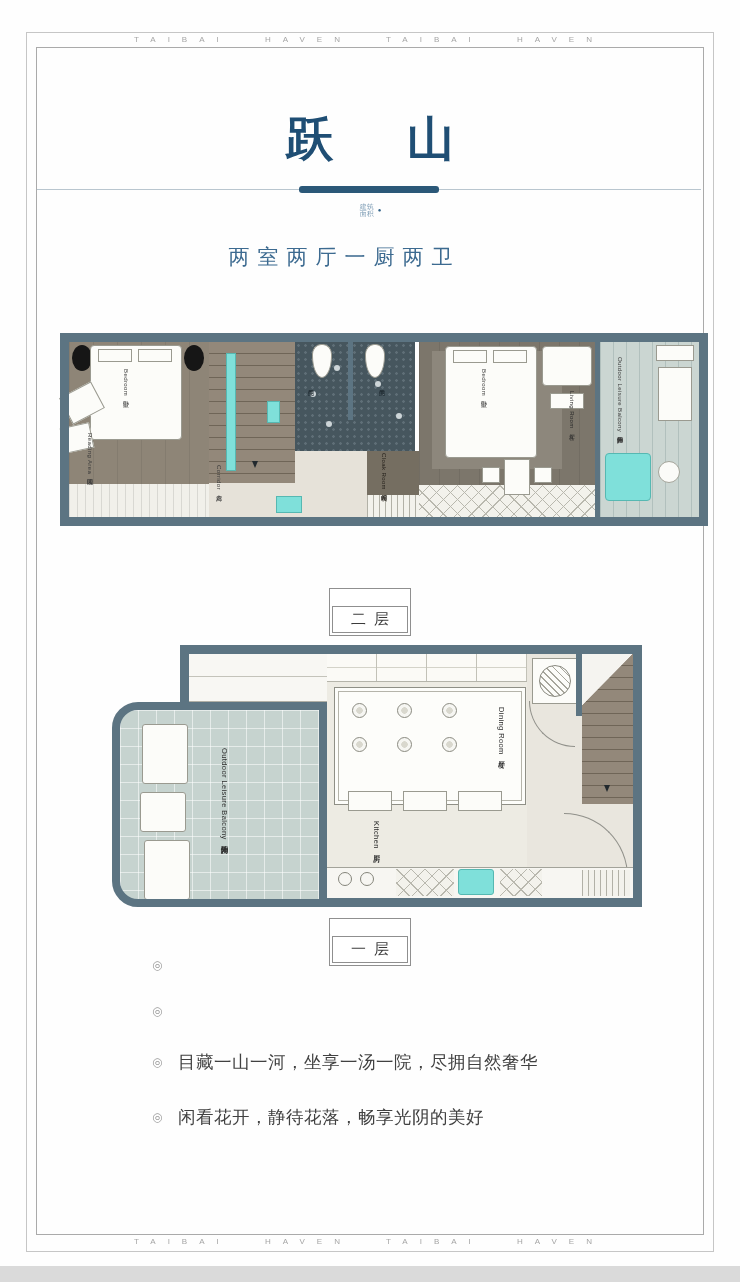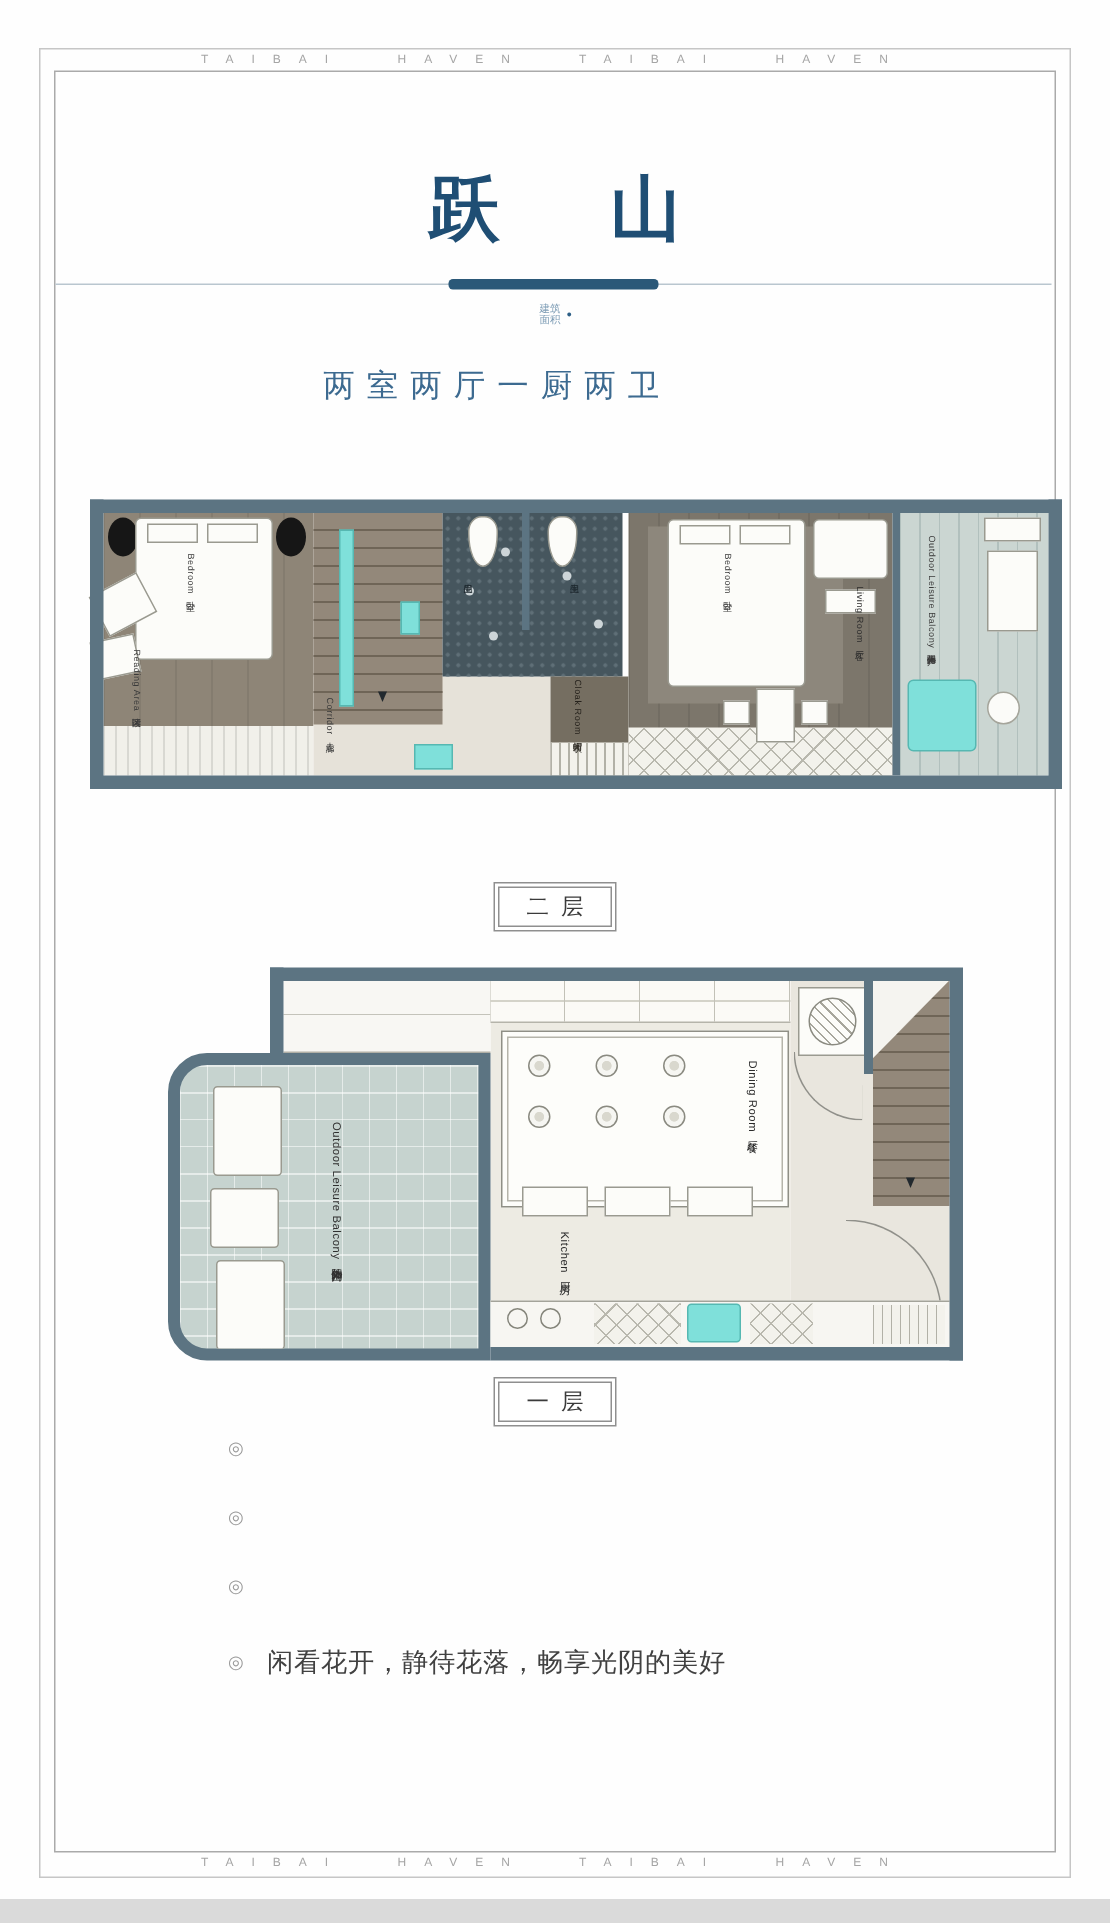--- a/index.html
+++ b/index.html
@@ -15,21 +15,21 @@
   
   .title{position:absolute;left:0;top:108px;width:740px;margin:0;text-align:center;
          font-family:"Liberation Serif","DejaVu Serif",serif;font-weight:700;font-size:47px;
          color:#1f4e74;letter-spacing:6px;word-spacing:50px;padding-left:6px;box-sizing:border-box;}
   .divider-line{position:absolute;left:37px;top:189px;width:664px;height:1px;background:#b9c6cf;}
   .divider-bar{position:absolute;left:299px;top:186px;width:140px;height:7px;background:#2b5878;border-radius:3px;}
   .area-row{position:absolute;left:0;top:203px;width:740px;display:flex;justify-content:center;align-items:center;gap:3px;}
   .area-label{display:inline-block;width:16px;font-size:7px;line-height:7px;color:#7d9cb5;word-break:break-all;text-align:center;}
   .area-dot{font-size:6px;color:#2d5f86;}
   .area-value{font-family:"Liberation Serif","DejaVu Serif",serif;font-size:20px;color:#2c5e85;letter-spacing:0.5px;}
-  .room-type{position:absolute;left:4px;top:243px;width:647px;text-align:center;
+  .room-type{position:absolute;left:17px;top:243px;width:647px;text-align:center;
              font-family:"Liberation Serif","DejaVu Serif",serif;font-size:21px;color:#3c6a90;
              letter-spacing:8px;padding-left:8px;box-sizing:border-box;}
   
   .plan{position:absolute;}
   .plan div{position:absolute;box-sizing:border-box;}
   .wall{background:#5c7482;}
   .vlabel{position:absolute;writing-mode:vertical-rl;text-orientation:mixed;color:#3a3a3a;
           font-size:6px;line-height:7px;display:flex;}
   .vlabel span{display:block;}
   .vlabel .en{letter-spacing:0.4px;}
@@ -49,21 +49,21 @@
   .hatchX{background:
       repeating-linear-gradient(45deg,transparent 0 9px,#b9b8ae 9px 10px),
       repeating-linear-gradient(-45deg,transparent 0 9px,#b9b8ae 9px 10px),#f3f2ec;}
   .hatchV{background:#f3f2ec;background-image:repeating-linear-gradient(90deg,#b2b1a7 0 1px,transparent 1px 6px);}
   .fdot{width:6px;height:6px;border-radius:50%;background:#cdd5d8;}
   .arrow-down{width:0;height:0;border-left:3px solid transparent;border-right:3px solid transparent;border-top:7px solid #22292e;}
   .arc{border:1px solid #90908a;background:transparent;}
   
   .tag{position:absolute;left:50%;transform:translateX(-50%);border:1px solid #8f8f8f;padding:2px;background:#fff;}
   .tag span{display:block;border:1px solid #8f8f8f;padding:3px 10px 3px 18px;
-            font-family:"Liberation Serif","DejaVu Serif",serif;font-size:15px;color:#3b3b3b;letter-spacing:8px;}
+            font-family:"Liberation Serif","DejaVu Serif",serif;font-size:15px;color:#3b3b3b;letter-spacing:8px;margin-top:15px;}
   .tag2{top:588px;}
   .tag1{top:918px;}
   
   .bullets{position:absolute;left:152px;top:958px;width:470px;}
   .bullet-row{display:flex;align-items:center;gap:15px;margin-bottom:31px;
               font-family:"Liberation Serif","DejaVu Serif",serif;font-size:17.5px;color:#414141;letter-spacing:0.5px;}
   .bullet-glyph{font-size:12px;color:#9a9a9a;flex:0 0 auto;}
   .bottom-strip{position:absolute;left:0;top:1266px;width:740px;height:16px;background:#dadada;}
 </style>
 </head>
@@ -251,20 +251,21 @@
 
   <div class="bullets">
     <div class="bullet-row">
       <span class="bullet-glyph">◎</span>
     </div>
     <div class="bullet-row">
       <span class="bullet-glyph">◎</span>
     </div>
     <div class="bullet-row">
       <span class="bullet-glyph">◎</span>
+      <span>目藏一山一河，坐享一汤一院，尽拥自然奢华</span>
     </div>
     <div class="bullet-row">
       <span class="bullet-glyph">◎</span>
       <span>闲看花开，静待花落，畅享光阴的美好</span>
     </div>
   </div>
 
   <div class="bottom-strip"></div>
 </div>
 

